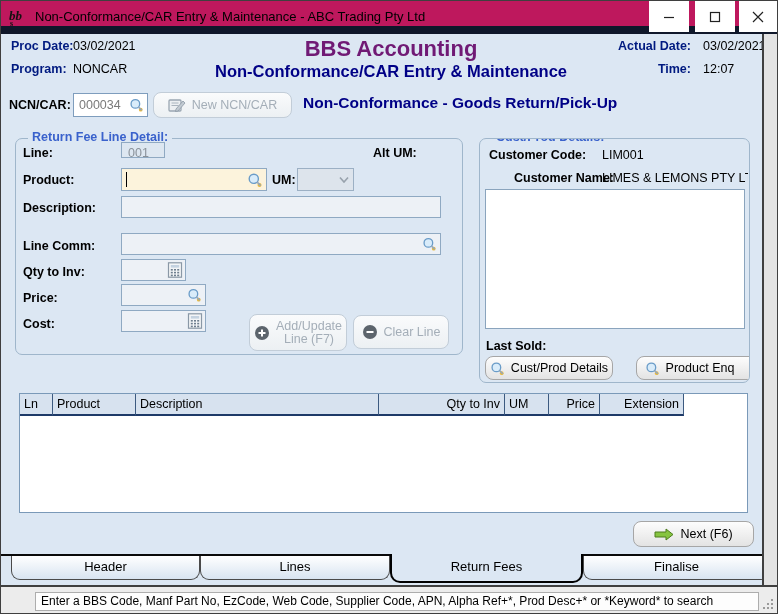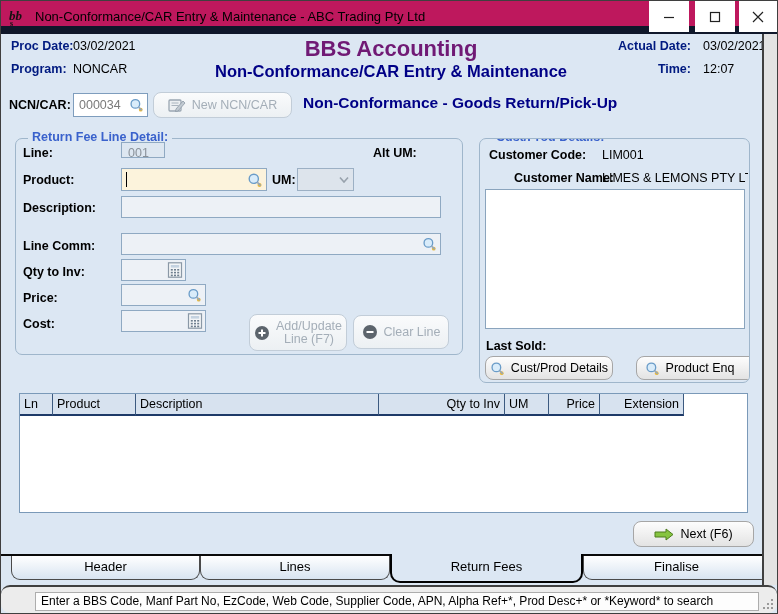--- a/index.html
+++ b/index.html
@@ -63,21 +63,21 @@
   .tabline { left:0; top:553px; width:761px; height:2px; background:#0a0a0a; }
   .tab { position:absolute; top:555px; height:24px; text-align:center; font-size:13px; line-height:22px;
          color:#000; background:linear-gradient(#ffffff,#d8e4f1); border:1px solid #4a4a4a;
          border-top:none; border-radius:0 0 9px 9px; cursor:pointer; }
   .tab.active { top:553px; height:29px; line-height:26px; background:#dce7f3;
                 border:2px solid #000; border-top:none; border-radius:0 0 10px 10px; z-index:2; }
 
   
   .right-strip { left:761px; top:33px; width:16px; height:551px;
                  background:#e3e3e3; border-left:2px solid #3f3f3f; }
-  .statusbar { left:0; top:584px; width:776px; height:28px; background:#ececec; border-top:2px solid #3f3f3f;border-radius:9px; }
+  .statusbar { left:0; top:584px; width:776px; height:28px; background:#ececec; border-top:2px solid #3f3f3f; }
   .status-box { position:absolute; left:34px; top:5px; width:724px; height:19px; background:#fdfdfd;
                 border:1px solid #adadad; font-size:12px; color:#000; line-height:17px;
                 padding-left:5px; white-space:nowrap; overflow:hidden; }
   .grip { position:absolute; right:2px; bottom:2px; }
   svg { display:block; }
 </style>
 </head>
 <body>
 
 <div class="window">

